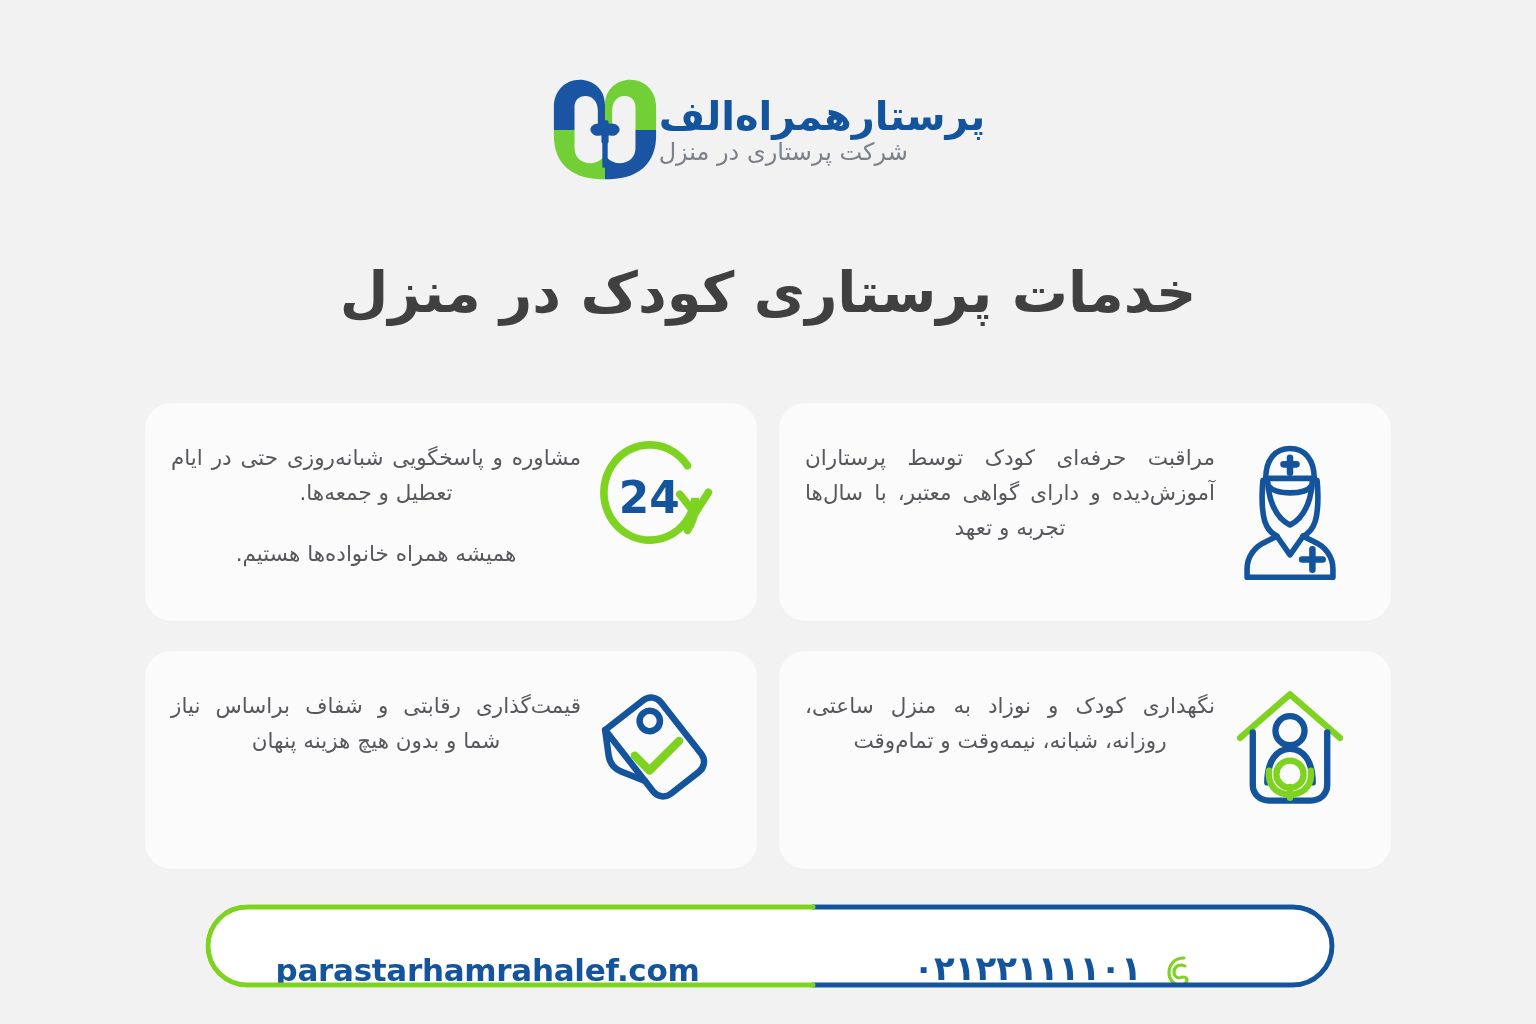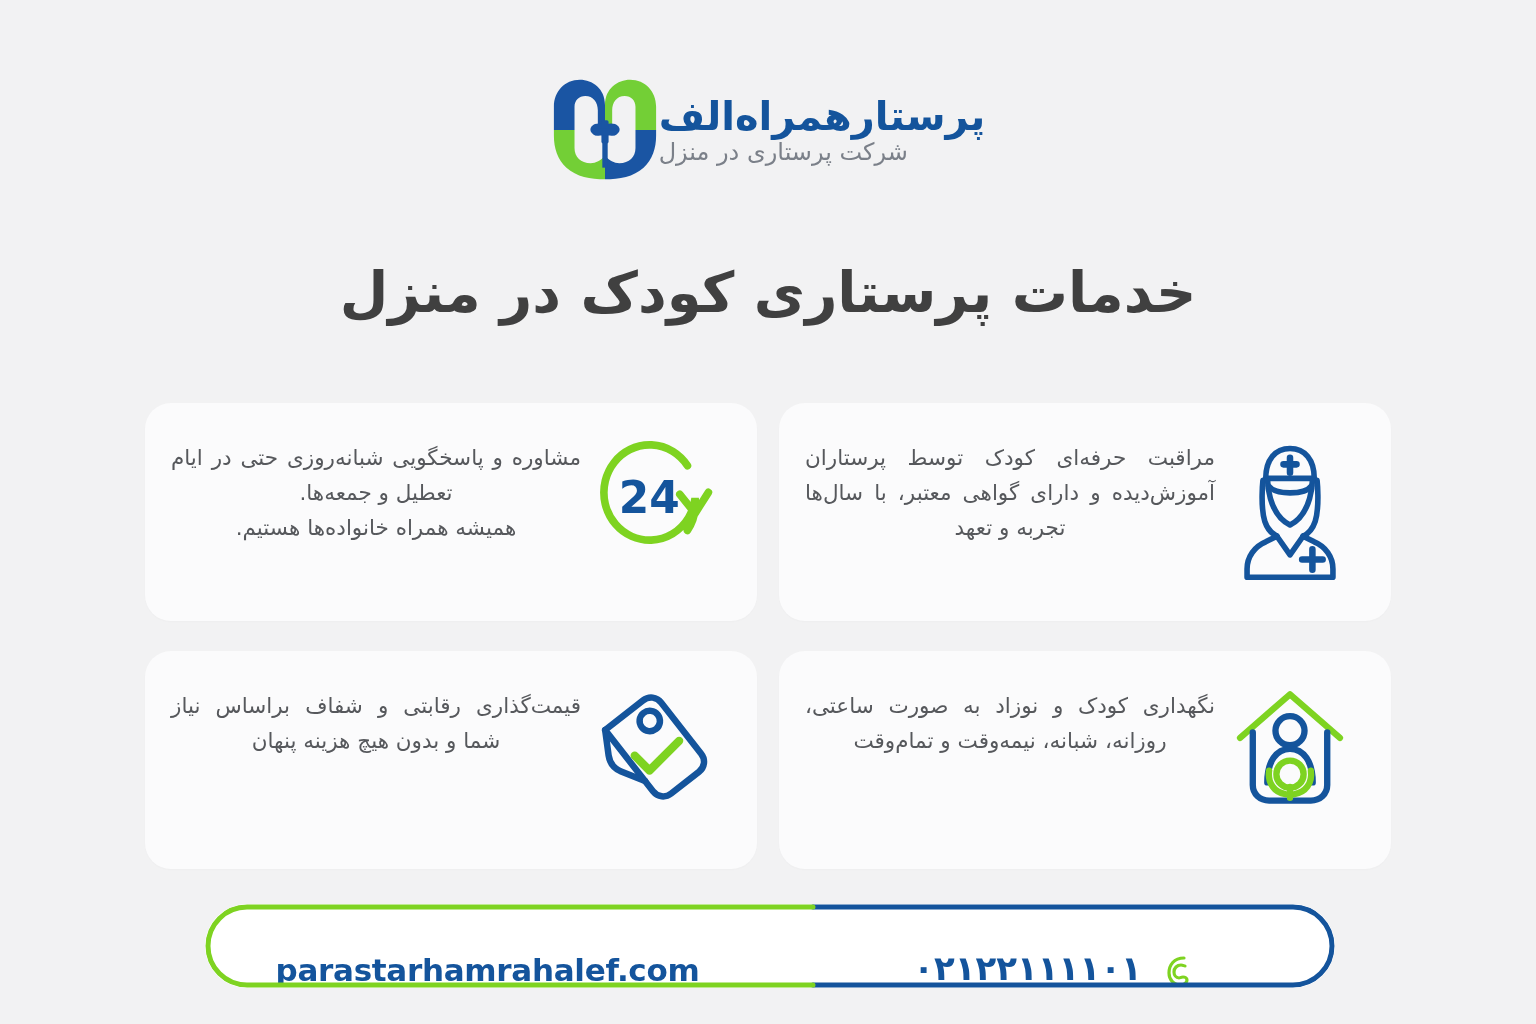--- a/index.html
+++ b/index.html
@@ -108,20 +108,21 @@
     font-size: 21.5px;
     line-height: 1.62;
     color: #56585c;
     padding-top: 12px;
     padding-left: 6px;
   }
   .card-text p {
     margin: 0;
   }
   .card-text p + p {
+    margin-top: 26px;
   }
   .card-icon {
     flex: 0 0 auto;
     width: 150px;
     display: flex;
     align-items: flex-start;
     justify-content: center;
     padding-top: 10px;
   }
 
@@ -279,21 +280,21 @@
           <path d="M40 105 C40 82 50 68 65 68 C80 68 90 82 90 105" fill="none" stroke="#14549c" stroke-width="7" stroke-linecap="round"></path>
 
           <circle cx="65" cy="96" r="15" fill="none" stroke="#7ed321" stroke-width="7"></circle>
 
           <path d="M42 92 C40 106 48 116 60 118" fill="none" stroke="#7ed321" stroke-width="7" stroke-linecap="round"></path>
           <path d="M88 92 C90 106 82 116 70 118" fill="none" stroke="#7ed321" stroke-width="7" stroke-linecap="round"></path>
           <path d="M65 110 L65 122" fill="none" stroke="#7ed321" stroke-width="7" stroke-linecap="round"></path>
         </svg>
       </div>
       <div class="card-text">
-        <p>نگهداری کودک و نوزاد به صورت ساعتی، روزانه، شبانه، نیمه‌وقت و تمام‌وقت</p>
+        <p>نگهداری کودک و نوزاد به منزل ساعتی، روزانه، شبانه، نیمه‌وقت و تمام‌وقت</p>
       </div>
     </div>
 
     <div class="card">
       <div class="card-icon">
         <svg viewBox="0 0 134 126" width="124" height="117" aria-hidden="true">
 
           <g transform="rotate(-38 67 63)">
             <path d="M34 16 L86 16 C94 16 100 22 100 30 L100 100 C100 108 94 114 86 114 L48 114 C40 114 34 108 34 100 Z
                      M34 16 L34 100" fill="none" stroke="#14549c" stroke-width="7" stroke-linejoin="round"></path>

